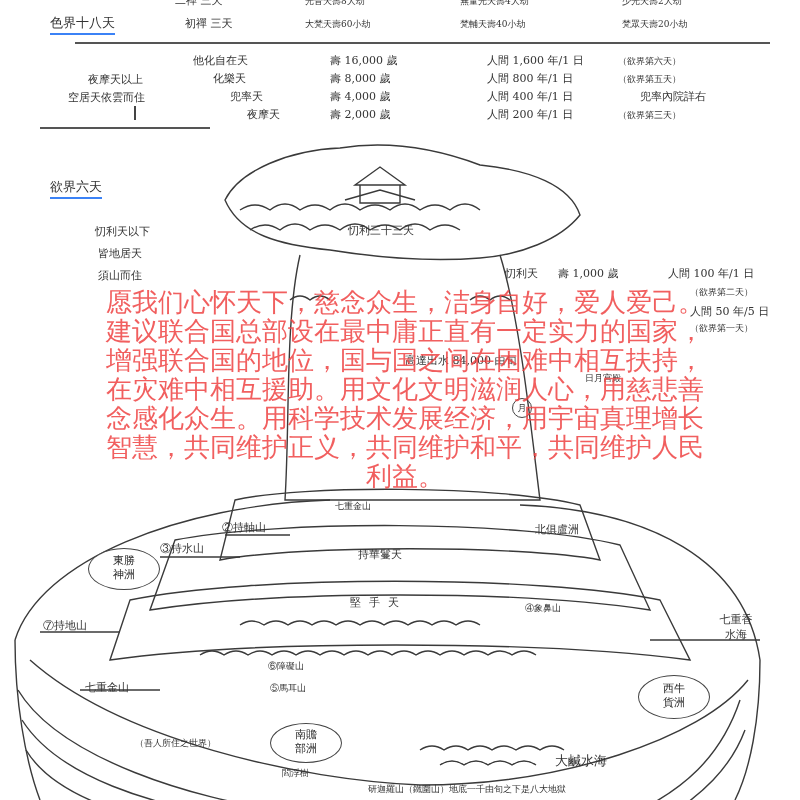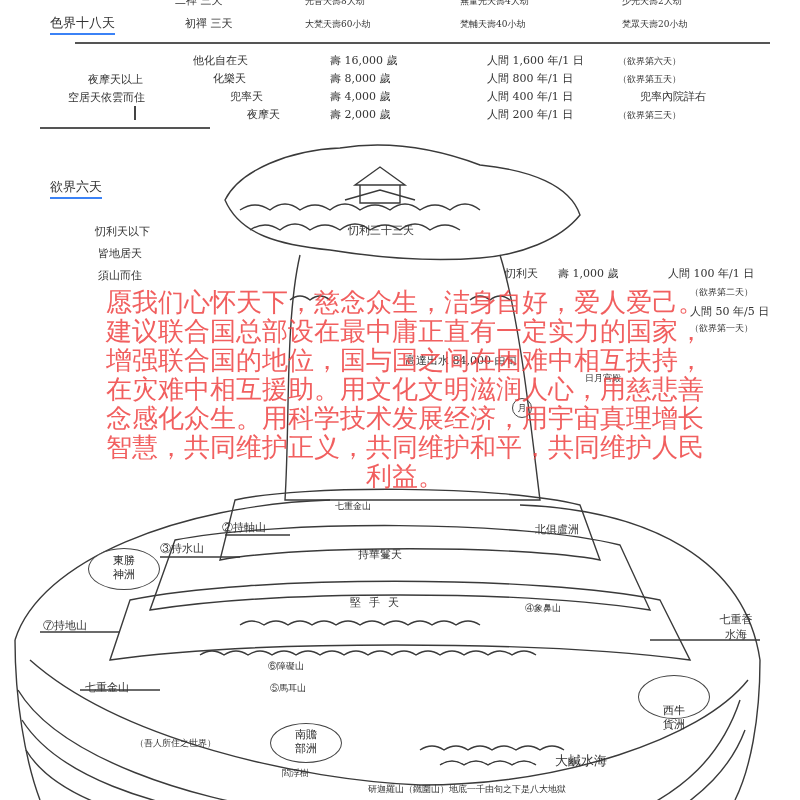--- a/index.html
+++ b/index.html
@@ -143,21 +143,21 @@
 <div class="abs ink sm" style="left:680px;top:612px;width:40px;white-space:normal;text-align:center;margin-left:36px;">七重香水海</div>
 <div class="abs ink xs" style="left:270px;top:642px;margin-top:40px;">⑤馬耳山</div>
 <div class="abs ink xs" style="left:268px;top:660px;">⑥障礙山</div>
 <div class="abs ink sm" style="left:85px;top:680px;">七重金山</div>
 <div class="abs ink xs" style="left:135px;top:737px;">（吾人所住之世界）</div>
 <div class="oval" style="left:270px;top:723px;width:70px;height:38px;">
   <div style="padding-top:4px;width:30px;margin:0 auto;white-space:normal;">南贍部洲</div>
 </div>
 <div class="abs ink xs" style="left:282px;top:767px;">閻浮樹</div>
 <div class="oval" style="left:638px;top:675px;width:70px;height:42px;">
-  <div style="padding-top:20px;width:30px;margin:8px auto;white-space:normal;">西牛貨洲</div>
+  <div style="padding-top:6px;width:30px;margin:0 auto;white-space:normal;">西牛貨洲</div>
 </div>
 <div class="abs ink md" style="left:555px;top:752px;">大鹹水海</div>
 <div class="abs ink xs" style="left:368px;top:783px;">研迦羅山（鐵圍山）地底一千由旬之下是八大地獄</div>
 
 <div id="overlay">
   <div>愿我们心怀天下，慈念众生，洁身自好，爱人爱己。</div>
   <div>建议联合国总部设在最中庸正直有一定实力的国家，</div>
   <div>增强联合国的地位，国与国之间在困难中相互扶持，</div>
   <div>在灾难中相互援助。用文化文明滋润人心，用慈悲善</div>
   <div>念感化众生。用科学技术发展经济，用宇宙真理增长</div>

